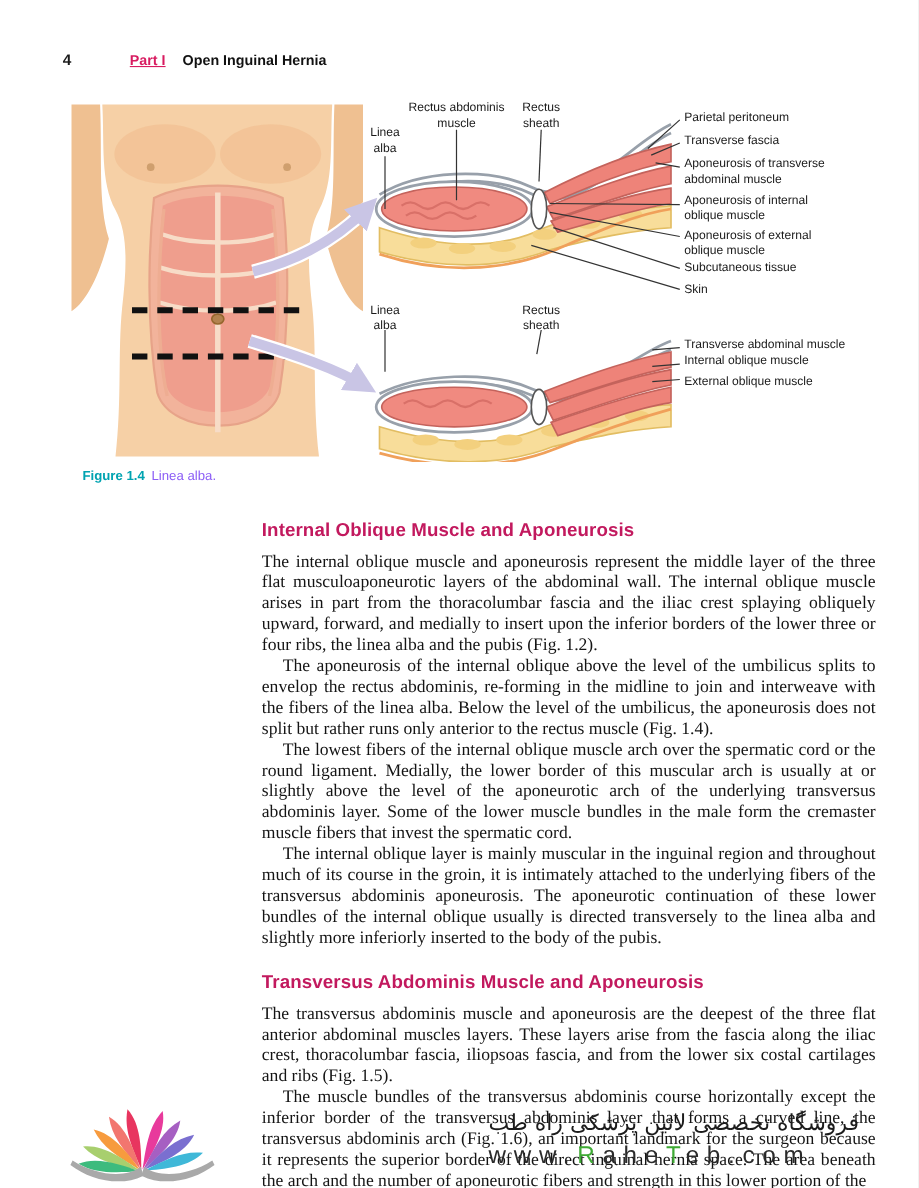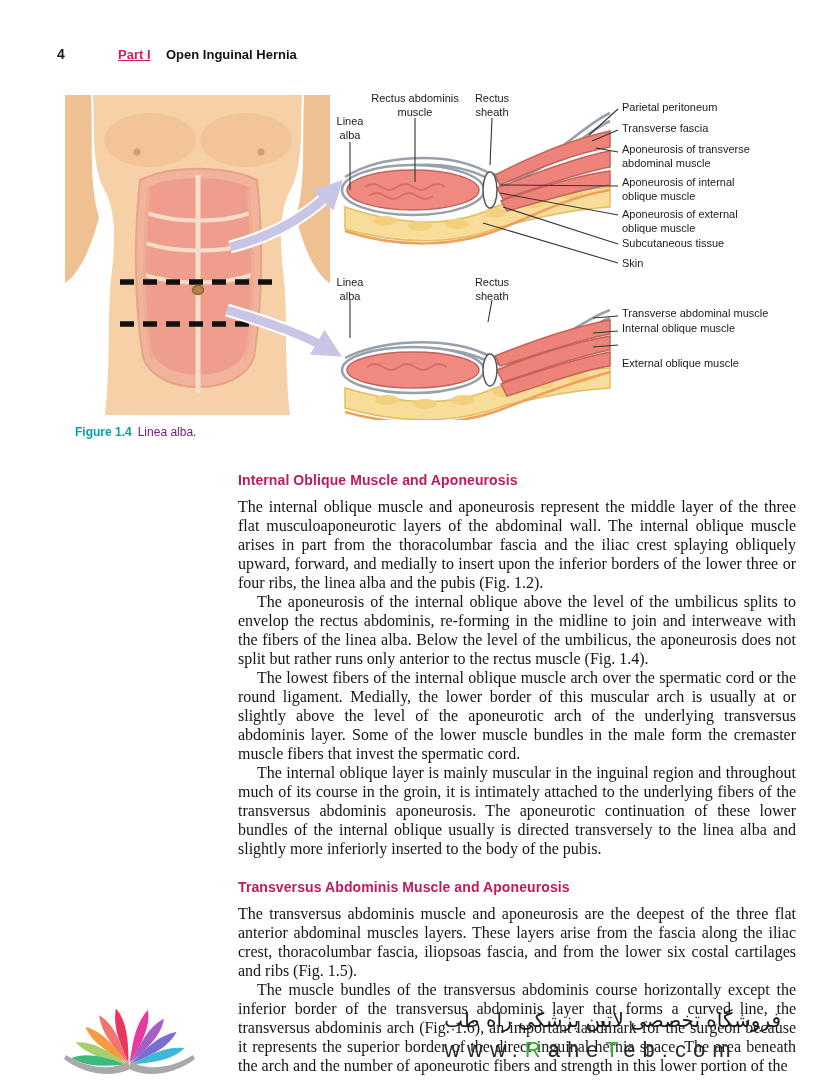--- a/index.html
+++ b/index.html
@@ -16,26 +16,26 @@
   .hdr .part  { position:absolute; left:118px; top:1px; font-weight:bold; color:#d81b60;text-decoration:underline; }
   .hdr .ptitle{ position:absolute; left:166px; top:1px; font-weight:bold; color:#111; }
 
   
   .fig-art { position:absolute; left:55px; top:85px; width:780px; height:335px; }
   .flabel { position:absolute; font-size:11px; line-height:13.5px; color:#1a1a1a; }
   .flabel.center { transform:translateX(-50%); text-align:center; }
 
   .fig-caption { position:absolute; left:75px; top:425px; font-size:12px; }
   .fig-caption .cap-label { color:#00a3b1; font-weight:bold; }
-  .fig-caption .cap-text  { color:#701a75; margin-left:6px; }
+  .fig-caption .cap-text  { color:#8b5cf6; margin-left:6px; }
 
   
   .body-col { position:absolute; left:238px; top:472px; width:558px; }
   .sec-head {
-    font-family:"Liberation Sans", sans-serif; font-size:14px; font-weight:bold;
+    font-family:"Liberation Sans", sans-serif; font-size:17px; font-weight:bold;
     color:#c2195e; margin-bottom:9px; letter-spacing:.1px;
   }
   .sec + .sec { margin-top:21px; }
   .sec p {
     font-family:"Liberation Serif", serif; font-size:16px; line-height:19px;
     text-align:justify; color:#141414;
   }
   .sec p + p { text-indent:19px; }
 
   
@@ -160,21 +160,21 @@
   <div class="flabel" style="left:622px; top:143px; width:160px;">Aponeurosis of transverse abdominal muscle</div>
   <div class="flabel" style="left:622px; top:176px; width:145px;">Aponeurosis of internal oblique muscle</div>
   <div class="flabel" style="left:622px; top:208px; width:145px;">Aponeurosis of external oblique muscle</div>
   <div class="flabel" style="left:622px; top:237px; width:165px;">Subcutaneous tissue</div>
   <div class="flabel" style="left:622px; top:257px; width:165px;">Skin</div>
 
   <div class="flabel center" style="left:350px; top:276px; width:40px;">Linea alba</div>
   <div class="flabel center" style="left:492px; top:276px; width:50px;">Rectus sheath</div>
   <div class="flabel" style="left:622px; top:307px; width:175px;">Transverse abdominal muscle</div>
   <div class="flabel" style="left:622px; top:322px; width:175px;">Internal oblique muscle</div>
-  <div class="flabel" style="left:622px; top:357px; width:175px;">External oblique muscle</div>
+  <div class="flabel" style="left:622px; top:341px; width:175px;">External oblique muscle</div>
 
   <div class="fig-caption">
     <span class="cap-label">Figure 1.4</span><span class="cap-text">Linea alba.</span>
   </div>
 
   <div class="body-col">
     <div class="sec">
       <div class="sec-head">Internal Oblique Muscle and Aponeurosis</div>
       <p>The internal oblique muscle and aponeurosis represent the middle layer of the three flat musculoaponeurotic layers of the abdominal wall. The internal oblique muscle arises in part from the thoracolumbar fascia and the iliac crest splaying obliquely upward, forward, and medially to insert upon the inferior borders of the lower three or four ribs, the linea alba and the pubis (Fig. 1.2).</p>
       <p>The aponeurosis of the internal oblique above the level of the umbilicus splits to envelop the rectus abdominis, re-forming in the midline to join and interweave with the fibers of the linea alba. Below the level of the umbilicus, the aponeurosis does not split but rather runs only anterior to the rectus muscle (Fig. 1.4).</p>

